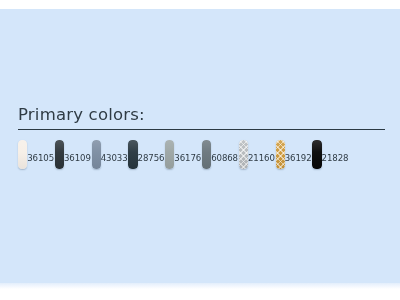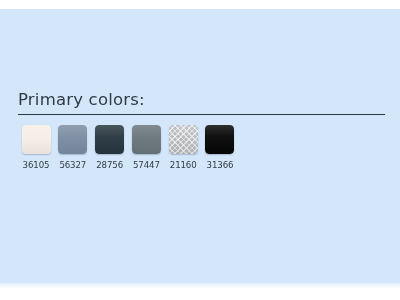--- a/index.html
+++ b/index.html
@@ -36,21 +36,21 @@
     left: 0;
     top: 283px;
     width: 400px;
     height: 6px;
     background: linear-gradient(to bottom, #e3eefb 0%, #f4f8fe 60%, #ffffff 100%);
   }
 
   #content {
     position: absolute;
     left: 18px;
-    top: 90px;
+    top: 105px;
     width: 368px;
   }
 
   .heading {
     font-family: "DejaVu Sans", sans-serif;
     font-size: 16.5px;
     font-weight: 400;
     color: #2f3b44;
     letter-spacing: 0.2px;
     line-height: 20px;
@@ -67,21 +67,21 @@
 
   .swatch-row {
     display: flex;
     align-items: flex-start;
     gap: 0;
   }
 
   .swatch-cell {
     width: 36px;
     display: flex;
-    flex-direction: column;
+    flex-direction: row;
     align-items: center;
     margin-right: 0.8px;
   }
 
   .chip {
     position: relative;
     width: 29px;
     height: 29px;
     border-radius: 4px;
     overflow: hidden;
@@ -150,50 +150,72 @@
     <div class="swatch-row" id="swatch-row">
         <div class="swatch-cell">
           <div class="chip">
             <div class="base" style="background: rgb(246, 239, 231);"></div>
             <div class="sheen"></div>
           </div>
           <div class="swatch-label">36105</div>
         </div>
         <div class="swatch-cell">
           <div class="chip">
+            <div class="base" style="background: rgb(43, 51, 56);"></div>
+            <div class="sheen"></div>
+          </div>
+          <div class="swatch-label">36109</div>
+        </div>
+        <div class="swatch-cell">
+          <div class="chip">
             <div class="base" style="background: rgb(123, 140, 161);"></div>
             <div class="sheen"></div>
           </div>
-          <div class="swatch-label">56327</div>
+          <div class="swatch-label">43033</div>
         </div>
         <div class="swatch-cell">
           <div class="chip">
             <div class="base" style="background: rgb(39, 54, 63);"></div>
             <div class="sheen"></div>
           </div>
           <div class="swatch-label">28756</div>
         </div>
         <div class="swatch-cell">
           <div class="chip">
+            <div class="base" style="background: rgb(156, 165, 164);"></div>
+            <div class="sheen"></div>
+          </div>
+          <div class="swatch-label">36176</div>
+        </div>
+        <div class="swatch-cell">
+          <div class="chip">
             <div class="base" style="background: rgb(105, 117, 124);"></div>
             <div class="sheen"></div>
           </div>
-          <div class="swatch-label">57447</div>
+          <div class="swatch-label">60868</div>
         </div>
         <div class="swatch-cell">
           <div class="chip">
             <div class="base" style="background: rgb(194, 198, 201);"></div>
             <div class="tex"></div>
             <div class="sheen"></div>
           </div>
           <div class="swatch-label">21160</div>
         </div>
         <div class="swatch-cell">
           <div class="chip">
+            <div class="base" style="background: rgb(217, 162, 62);"></div>
+            <div class="tex"></div>
+            <div class="sheen"></div>
+          </div>
+          <div class="swatch-label">36192</div>
+        </div>
+        <div class="swatch-cell">
+          <div class="chip">
             <div class="base" style="background: rgb(6, 6, 6);"></div>
             <div class="sheen"></div>
           </div>
-          <div class="swatch-label">31366</div>
+          <div class="swatch-label">21828</div>
         </div>
       </div>
 
   </div>
 </div>
 
 </body></html>

